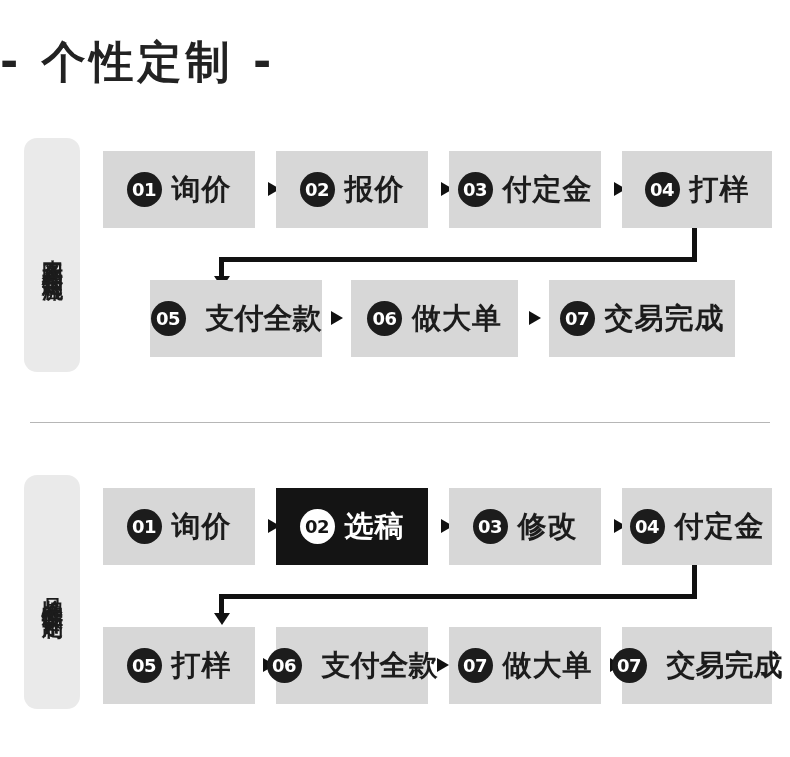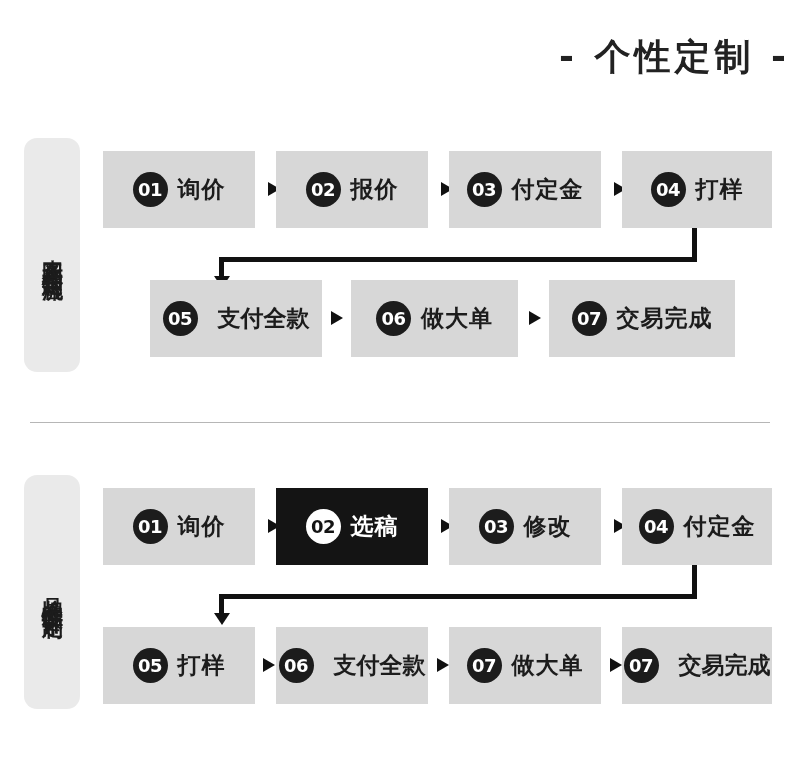--- a/index.html
+++ b/index.html
@@ -15,22 +15,22 @@
     font-family: "DejaVu Sans", "Liberation Sans", sans-serif;
     color: #1a1a1a;
   }
 
   
   .page-title {
     position: absolute;
     left: 0;
     top: 33px;
     width: 790px;
-    text-align: right;
-    font-size: 36px;
+    text-align: left;
+    font-size: 44px;
     font-weight: bold;
     letter-spacing: 4px;
     color: #222222;
     white-space: nowrap;
   }
 
   
   .flow-section {
     position: absolute;
     left: 0;
@@ -88,21 +88,21 @@
     align-items: center;
     justify-content: center;
     letter-spacing: -0.5px;
   }
   .step.dark .num {
     background: #ffffff;
     color: #141414;
   }
 
   .step .label {
-    font-size: 23px;
+    font-size: 29px;
     font-weight: bold;
     color: #1c1c1c;
     white-space: nowrap;
     margin-left: 10px;
     letter-spacing: 1px;
   }
   .step.dark .label { color: #ffffff; text-align: right; }
   .step.tight .label { margin-left: 20px; letter-spacing: 0px; }
 
   

